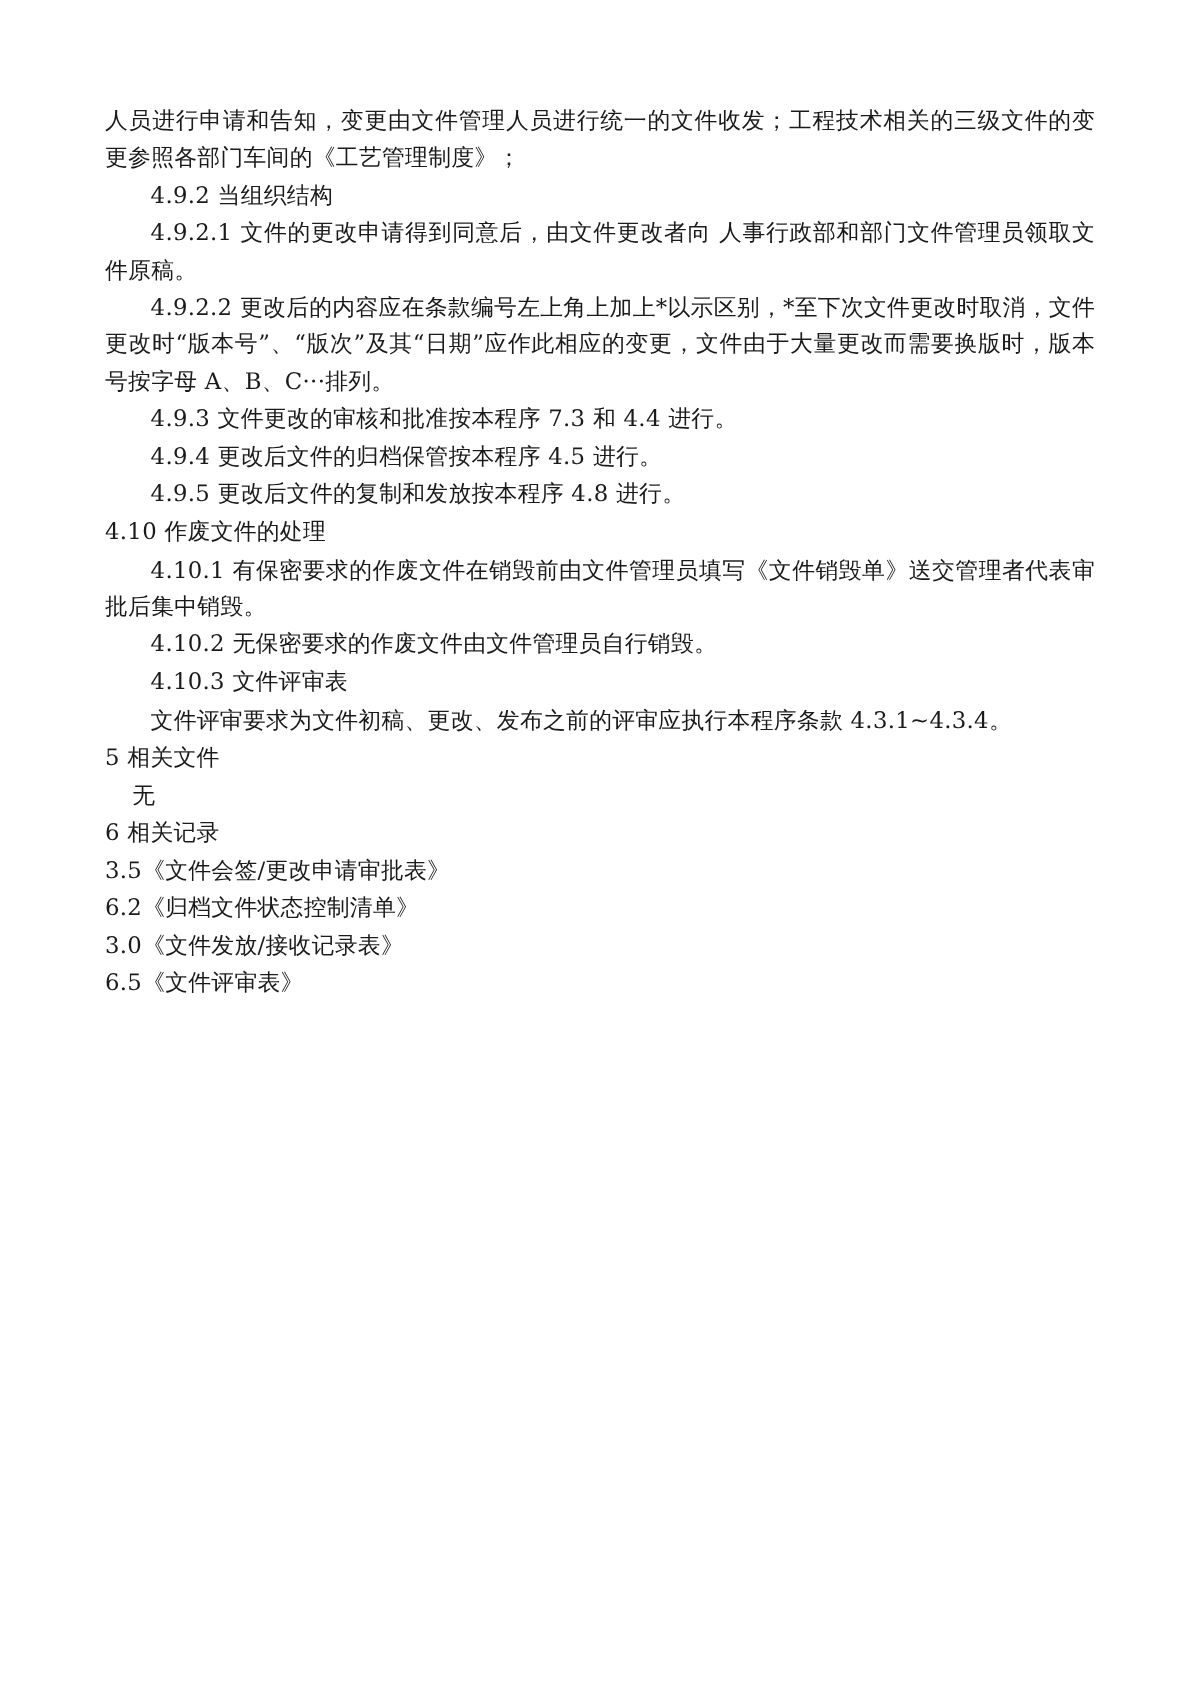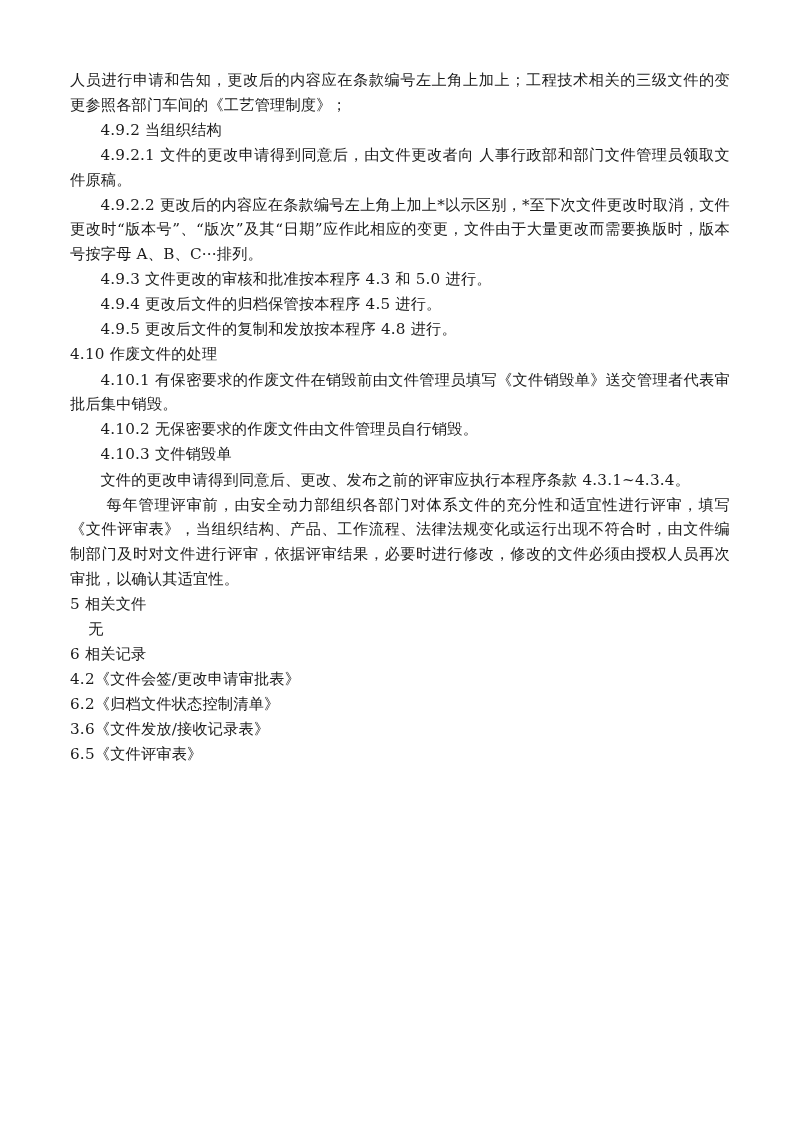--- a/index.html
+++ b/index.html
@@ -33,56 +33,55 @@
   .ind0 { text-indent: 0; }
   .ind1 { text-indent: 2em; }
   .ind1half { text-indent: 2.4em; }
 </style>
 </head>
 <body>
 
 <div class="page">
   <div class="content">
 
-    <p class="para ind0">人员进行申请和告知，更改后的内容应在条款编号左上角上加上；工程技术相关的三级文件的变更参照各部门车间的《工艺管理制度》；</p>
+    <p class="para ind0">人员进行申请和告知，变更由文件管理人员进行统一的文件收发；工程技术相关的三级文件的变更参照各部门车间的《工艺管理制度》；</p>
 
     <p class="para ind1">4.9.2 当组织结构</p>
 
     <p class="para ind1">4.9.2.1 文件的更改申请得到同意后，由文件更改者向 人事行政部和部门文件管理员领取文件原稿。</p>
 
     <p class="para ind1">4.9.2.2 更改后的内容应在条款编号左上角上加上*以示区别，*至下次文件更改时取消，文件更改时“版本号”、“版次”及其“日期”应作此相应的变更，文件由于大量更改而需要换版时，版本号按字母 A、B、C···排列。</p>
 
-    <p class="para ind1">4.9.3 文件更改的审核和批准按本程序 4.3 和 5.0 进行。</p>
+    <p class="para ind1">4.9.3 文件更改的审核和批准按本程序 7.3 和 4.4 进行。</p>
 
     <p class="para ind1">4.9.4  更改后文件的归档保管按本程序 4.5 进行。</p>
 
     <p class="para ind1">4.9.5 更改后文件的复制和发放按本程序 4.8 进行。</p>
 
     <p class="para ind0">4.10  作废文件的处理</p>
 
     <p class="para ind1">4.10.1 有保密要求的作废文件在销毁前由文件管理员填写《文件销毁单》送交管理者代表审批后集中销毁。</p>
 
     <p class="para ind1">4.10.2 无保密要求的作废文件由文件管理员自行销毁。</p>
 
-    <p class="para ind1">4.10.3  文件销毁单</p>
+    <p class="para ind1">4.10.3  文件评审表</p>
 
-    <p class="para ind1">文件的更改申请得到同意后、更改、发布之前的评审应执行本程序条款 4.3.1~4.3.4。</p>
+    <p class="para ind1">文件评审要求为文件初稿、更改、发布之前的评审应执行本程序条款 4.3.1~4.3.4。</p>
 
-    <p class="para ind1half">每年管理评审前，由安全动力部组织各部门对体系文件的充分性和适宜性进行评审，填写《文件评审表》，当组织结构、产品、工作流程、法律法规变化或运行出现不符合时，由文件编制部门及时对文件进行评审，依据评审结果，必要时进行修改，修改的文件必须由授权人员再次审批，以确认其适宜性。</p>
 
     <p class="para ind0">5 相关文件</p>
 
     <p class="para" style="text-indent:1.2em;">无</p>
 
     <p class="para ind0">6  相关记录</p>
 
-    <p class="para ind0">4.2《文件会签/更改申请审批表》</p>
+    <p class="para ind0">3.5《文件会签/更改申请审批表》</p>
 
     <p class="para ind0">6.2《归档文件状态控制清单》</p>
 
-    <p class="para ind0">3.6《文件发放/接收记录表》</p>
+    <p class="para ind0">3.0《文件发放/接收记录表》</p>
 
 
     <p class="para ind0">6.5《文件评审表》</p>
 
 
   </div>
 </div>
 
 </body></html>

